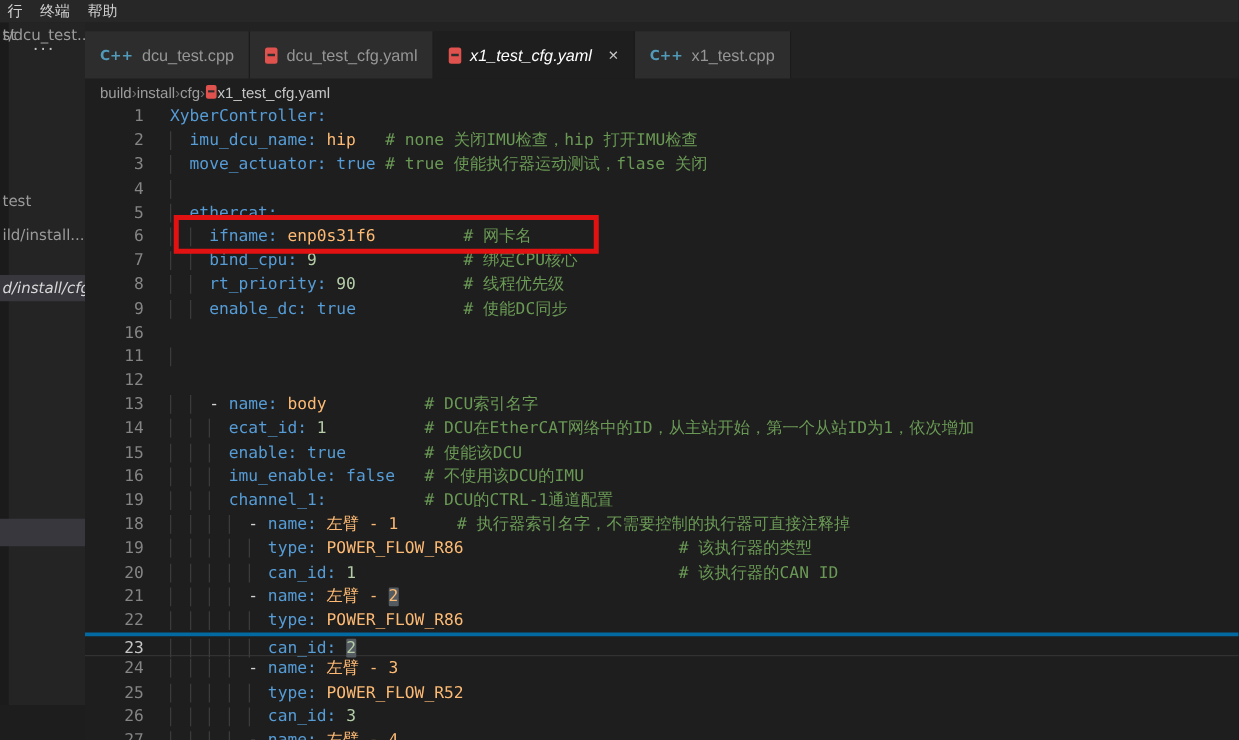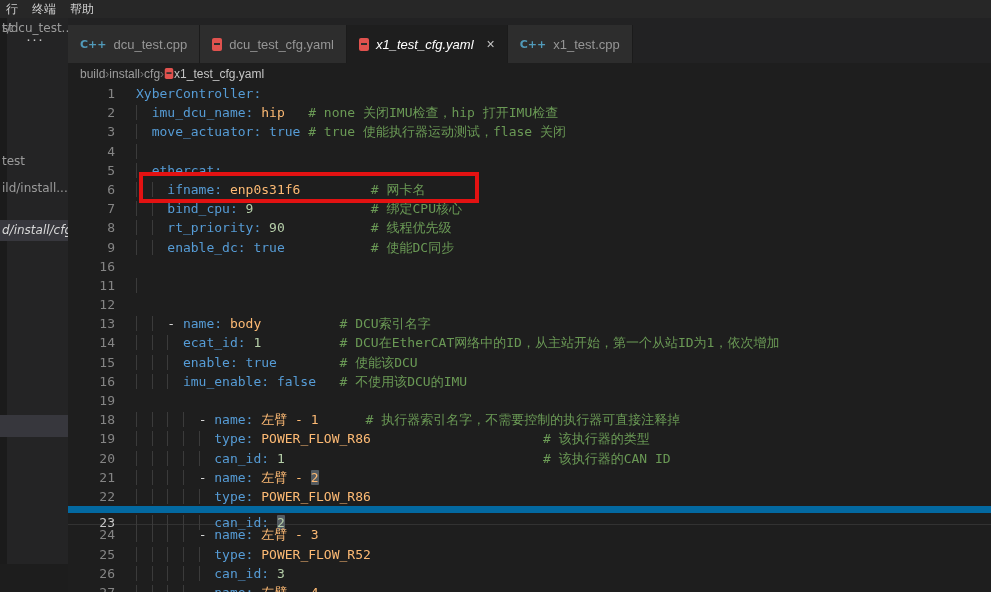--- a/index.html
+++ b/index.html
@@ -51,21 +51,21 @@
   .breadcrumb { height:21px; display:flex; align-items:center; gap:0; padding-left:12px;
                 font-size:12px; color:#9d9d9d; background:#1e1e1e; flex:none; }
   .bc-sep { color:#6f6f6f; }
   .bc-file { color:#c5c5c5; }
   .breadcrumb .yicon { transform:scale(0.85); }
 
   
   .editor { flex:1; position:relative; overflow:hidden; background:#1e1e1e;
             font-family:"DejaVu Sans Mono", monospace; font-size:13px; }
   .line { display:flex; height:19.2px; line-height:19.2px; white-space:pre; }
-  .line.cur { border-top:7px solid #0369a1; border-bottom:1px solid #323232; }
+  .line.cur { border-top:3px solid #0369a1; border-bottom:1px solid #323232; }
   .ln { width:47px; text-align:right; color:#858585; flex:none; }
   .line.cur .ln { color:#c6c6c6; }
   .code { padding-left:21px; }
   .guide { background:linear-gradient(#3b3b3b,#3b3b3b) left top / 1px 100% no-repeat; }
   .tk.key  { color:#569cd6; }
   .tk.bool { color:#569cd6;margin-top:12px; }
   .tk.str  { color:#fdba74; }
   .tk.num  { color:#b5cea8; }
   .tk.com  { color:#6a9955; }
   .tk.pun  { color:#d4d4d4; }
@@ -138,21 +138,21 @@
         <div class="line"><span class="ln">7</span><span class="code"><span class="tk guide">  </span><span class="tk guide">  </span><span class="tk key">bind_cpu:</span><span class="tk pun"> </span><span class="tk num">9</span><span class="tk pun">               </span><span class="tk com"># 绑定CPU核心</span></span></div>
         <div class="line"><span class="ln">8</span><span class="code"><span class="tk guide">  </span><span class="tk guide">  </span><span class="tk key">rt_priority:</span><span class="tk pun"> </span><span class="tk num">90</span><span class="tk pun">           </span><span class="tk com"># 线程优先级</span></span></div>
         <div class="line"><span class="ln">9</span><span class="code"><span class="tk guide">  </span><span class="tk guide">  </span><span class="tk key">enable_dc:</span><span class="tk pun"> </span><span class="tk bool">true</span><span class="tk pun">           </span><span class="tk com"># 使能DC同步</span></span></div>
         <div class="line"><span class="ln">16</span></div>
         <div class="line"><span class="ln">11</span><span class="code"><span class="tk guide">  </span></span></div>
         <div class="line"><span class="ln">12</span></div>
         <div class="line"><span class="ln">13</span><span class="code"><span class="tk guide">  </span><span class="tk guide">  </span><span class="tk pun">- </span><span class="tk key">name:</span><span class="tk pun"> </span><span class="tk str">body</span><span class="tk pun">          </span><span class="tk com"># DCU索引名字</span></span></div>
         <div class="line"><span class="ln">14</span><span class="code"><span class="tk guide">  </span><span class="tk guide">  </span><span class="tk guide">  </span><span class="tk key">ecat_id:</span><span class="tk pun"> </span><span class="tk num">1</span><span class="tk pun">          </span><span class="tk com"># DCU在EtherCAT网络中的ID，从主站开始，第一个从站ID为1，依次增加</span></span></div>
         <div class="line"><span class="ln">15</span><span class="code"><span class="tk guide">  </span><span class="tk guide">  </span><span class="tk guide">  </span><span class="tk key">enable:</span><span class="tk pun"> </span><span class="tk bool">true</span><span class="tk pun">        </span><span class="tk com"># 使能该DCU</span></span></div>
         <div class="line"><span class="ln">16</span><span class="code"><span class="tk guide">  </span><span class="tk guide">  </span><span class="tk guide">  </span><span class="tk key">imu_enable:</span><span class="tk pun"> </span><span class="tk bool">false</span><span class="tk pun">   </span><span class="tk com"># 不使用该DCU的IMU</span></span></div>
-        <div class="line"><span class="ln">19</span></div>
+        <div class="line"><span class="ln">19</span><span class="code"><span class="tk guide">  </span><span class="tk guide">  </span><span class="tk guide">  </span><span class="tk key">channel_1:</span><span class="tk pun">          </span><span class="tk com"># DCU的CTRL-1通道配置</span></span></div>
         <div class="line"><span class="ln">18</span><span class="code"><span class="tk guide">  </span><span class="tk guide">  </span><span class="tk guide">  </span><span class="tk guide">  </span><span class="tk pun">- </span><span class="tk key">name:</span><span class="tk pun"> </span><span class="tk str">左臂 - 1</span><span class="tk pun">      </span><span class="tk com"># 执行器索引名字，不需要控制的执行器可直接注释掉</span></span></div>
         <div class="line"><span class="ln">19</span><span class="code"><span class="tk guide">  </span><span class="tk guide">  </span><span class="tk guide">  </span><span class="tk guide">  </span><span class="tk guide">  </span><span class="tk key">type:</span><span class="tk pun"> </span><span class="tk str">POWER_FLOW_R86</span><span class="tk pun">                      </span><span class="tk com"># 该执行器的类型</span></span></div>
         <div class="line"><span class="ln">20</span><span class="code"><span class="tk guide">  </span><span class="tk guide">  </span><span class="tk guide">  </span><span class="tk guide">  </span><span class="tk guide">  </span><span class="tk key">can_id:</span><span class="tk pun"> </span><span class="tk num">1</span><span class="tk pun">                                 </span><span class="tk com"># 该执行器的CAN ID</span></span></div>
         <div class="line"><span class="ln">21</span><span class="code"><span class="tk guide">  </span><span class="tk guide">  </span><span class="tk guide">  </span><span class="tk guide">  </span><span class="tk pun">- </span><span class="tk key">name:</span><span class="tk pun"> </span><span class="tk str">左臂 - </span><span class="tk str hl">2</span></span></div>
         <div class="line"><span class="ln">22</span><span class="code"><span class="tk guide">  </span><span class="tk guide">  </span><span class="tk guide">  </span><span class="tk guide">  </span><span class="tk guide">  </span><span class="tk key">type:</span><span class="tk pun"> </span><span class="tk str">POWER_FLOW_R86</span></span></div>
         <div class="line cur"><span class="ln">23</span><span class="code"><span class="tk guide">  </span><span class="tk guide">  </span><span class="tk guide">  </span><span class="tk guide">  </span><span class="tk guide">  </span><span class="tk key">can_id:</span><span class="tk pun"> </span><span class="tk num hl">2</span></span></div>
         <div class="line"><span class="ln">24</span><span class="code"><span class="tk guide">  </span><span class="tk guide">  </span><span class="tk guide">  </span><span class="tk guide">  </span><span class="tk pun">- </span><span class="tk key">name:</span><span class="tk pun"> </span><span class="tk str">左臂 - 3</span></span></div>
         <div class="line"><span class="ln">25</span><span class="code"><span class="tk guide">  </span><span class="tk guide">  </span><span class="tk guide">  </span><span class="tk guide">  </span><span class="tk guide">  </span><span class="tk key">type:</span><span class="tk pun"> </span><span class="tk str">POWER_FLOW_R52</span></span></div>
         <div class="line"><span class="ln">26</span><span class="code"><span class="tk guide">  </span><span class="tk guide">  </span><span class="tk guide">  </span><span class="tk guide">  </span><span class="tk guide">  </span><span class="tk key">can_id:</span><span class="tk pun"> </span><span class="tk num">3</span></span></div>
         <div class="line"><span class="ln">27</span><span class="code"><span class="tk guide">  </span><span class="tk guide">  </span><span class="tk guide">  </span><span class="tk guide">  </span><span class="tk pun">- </span><span class="tk key">name:</span><span class="tk pun"> </span><span class="tk str">左臂 - 4</span></span></div>

